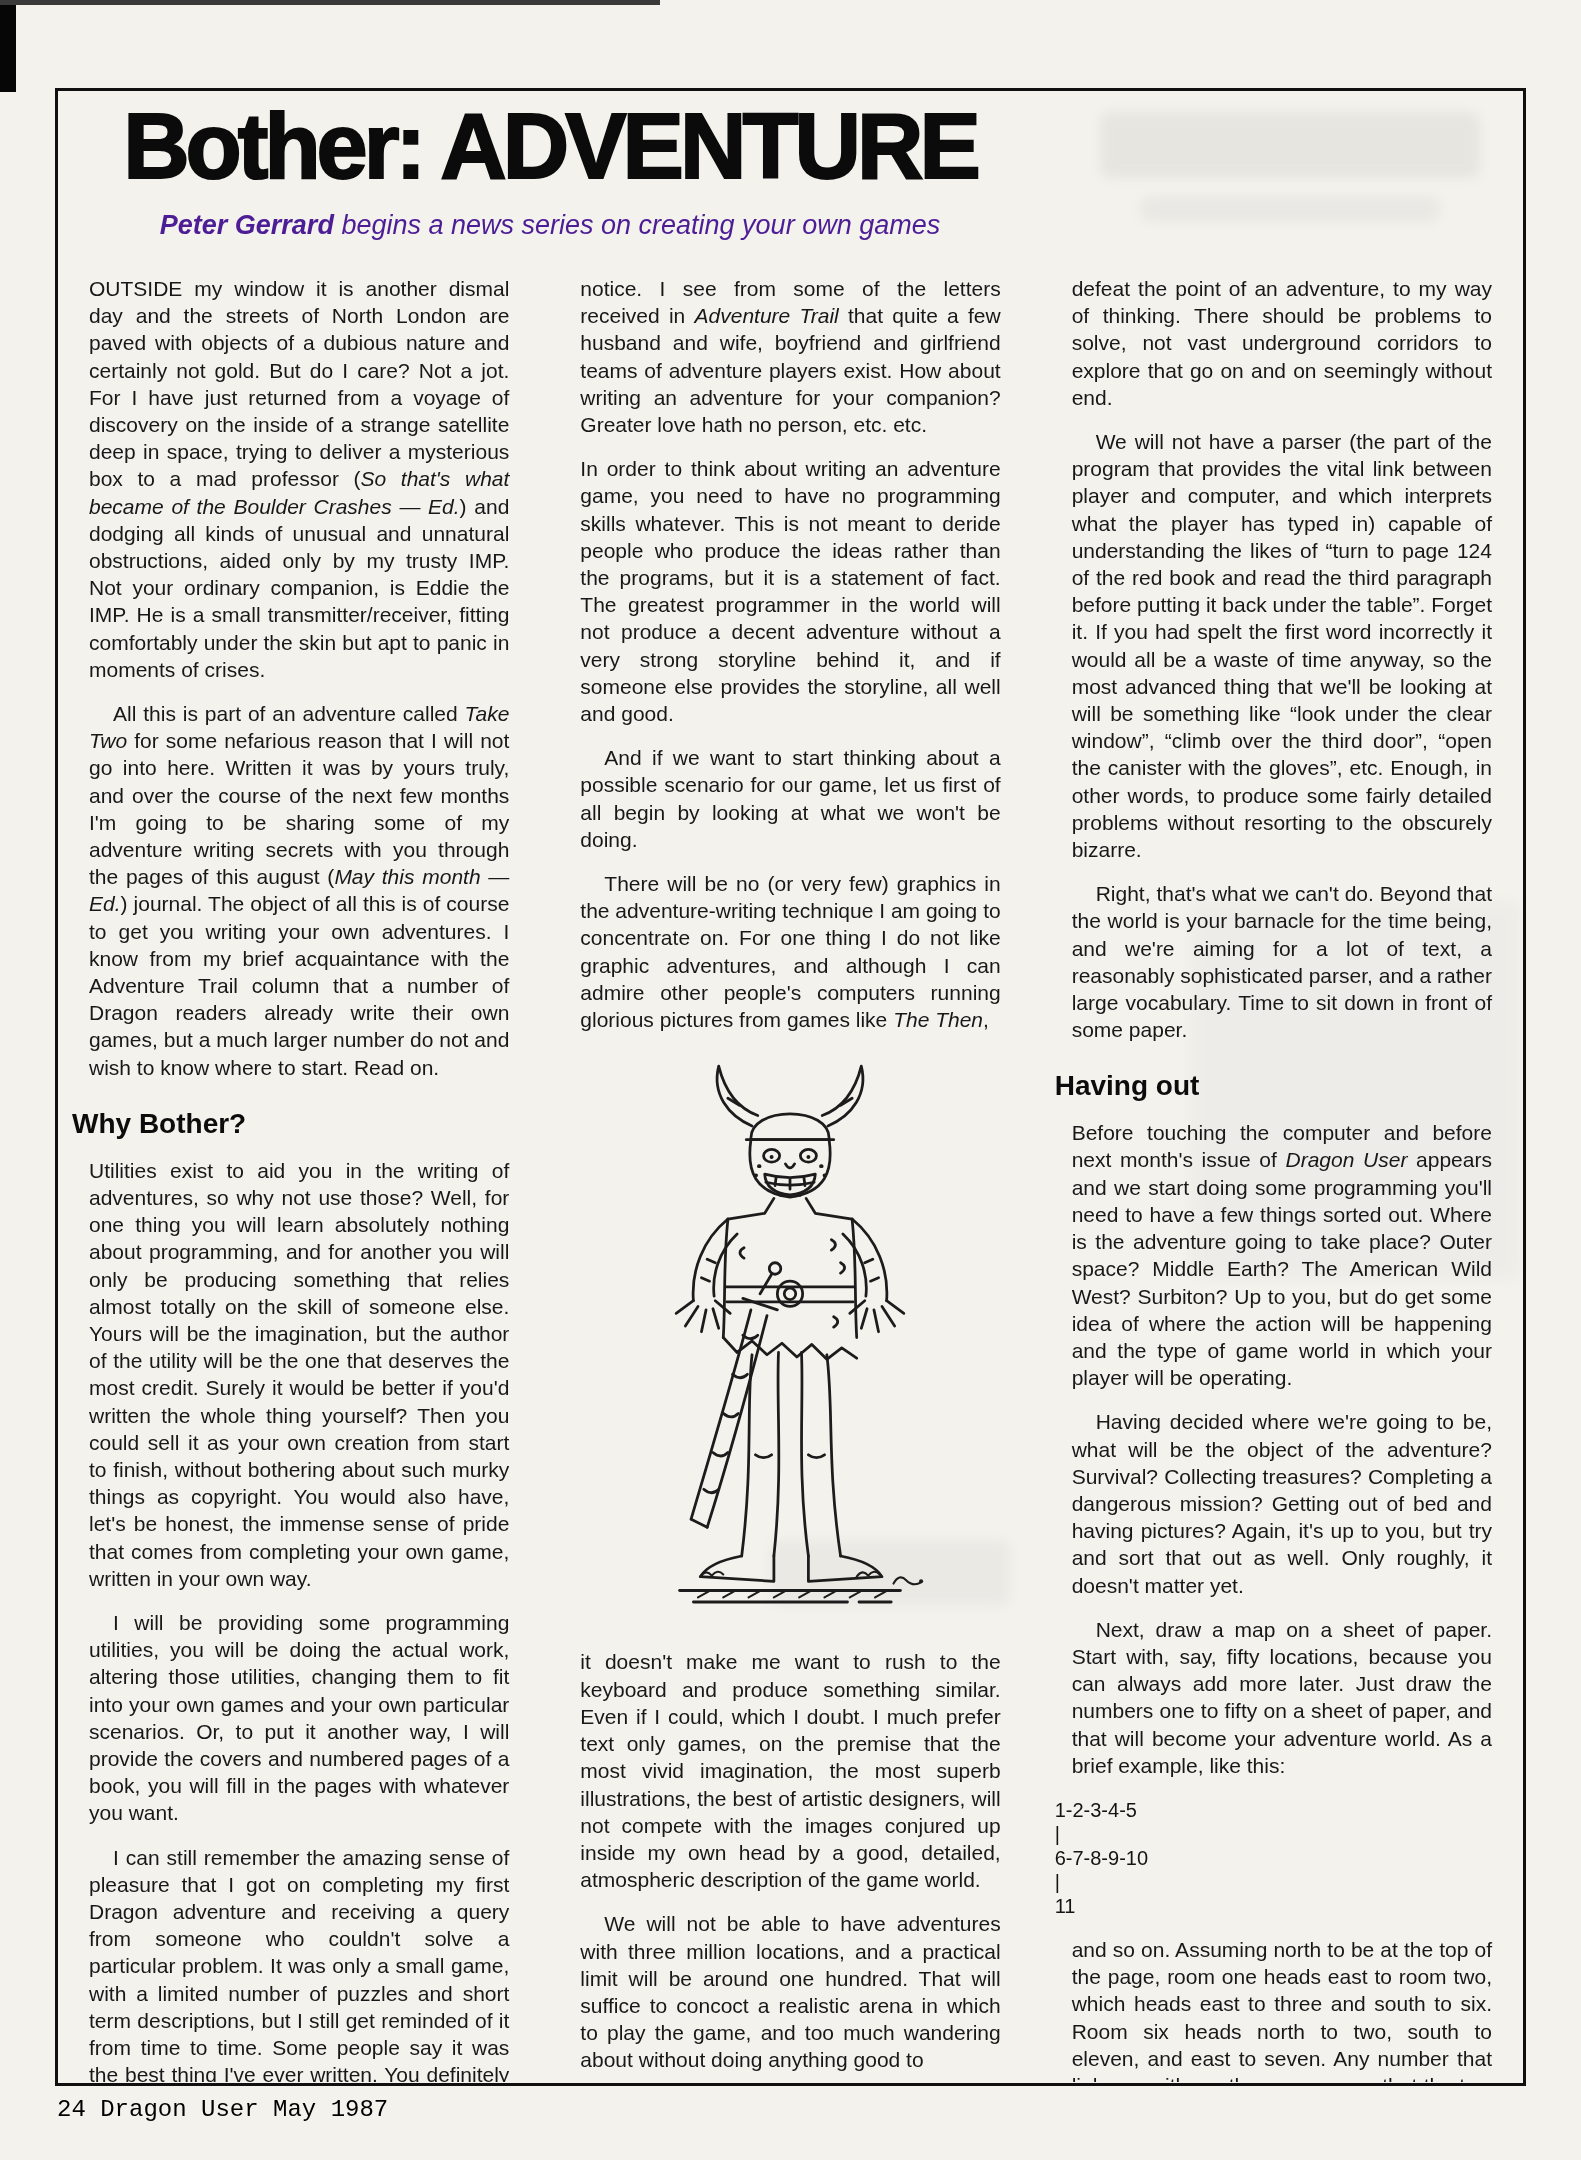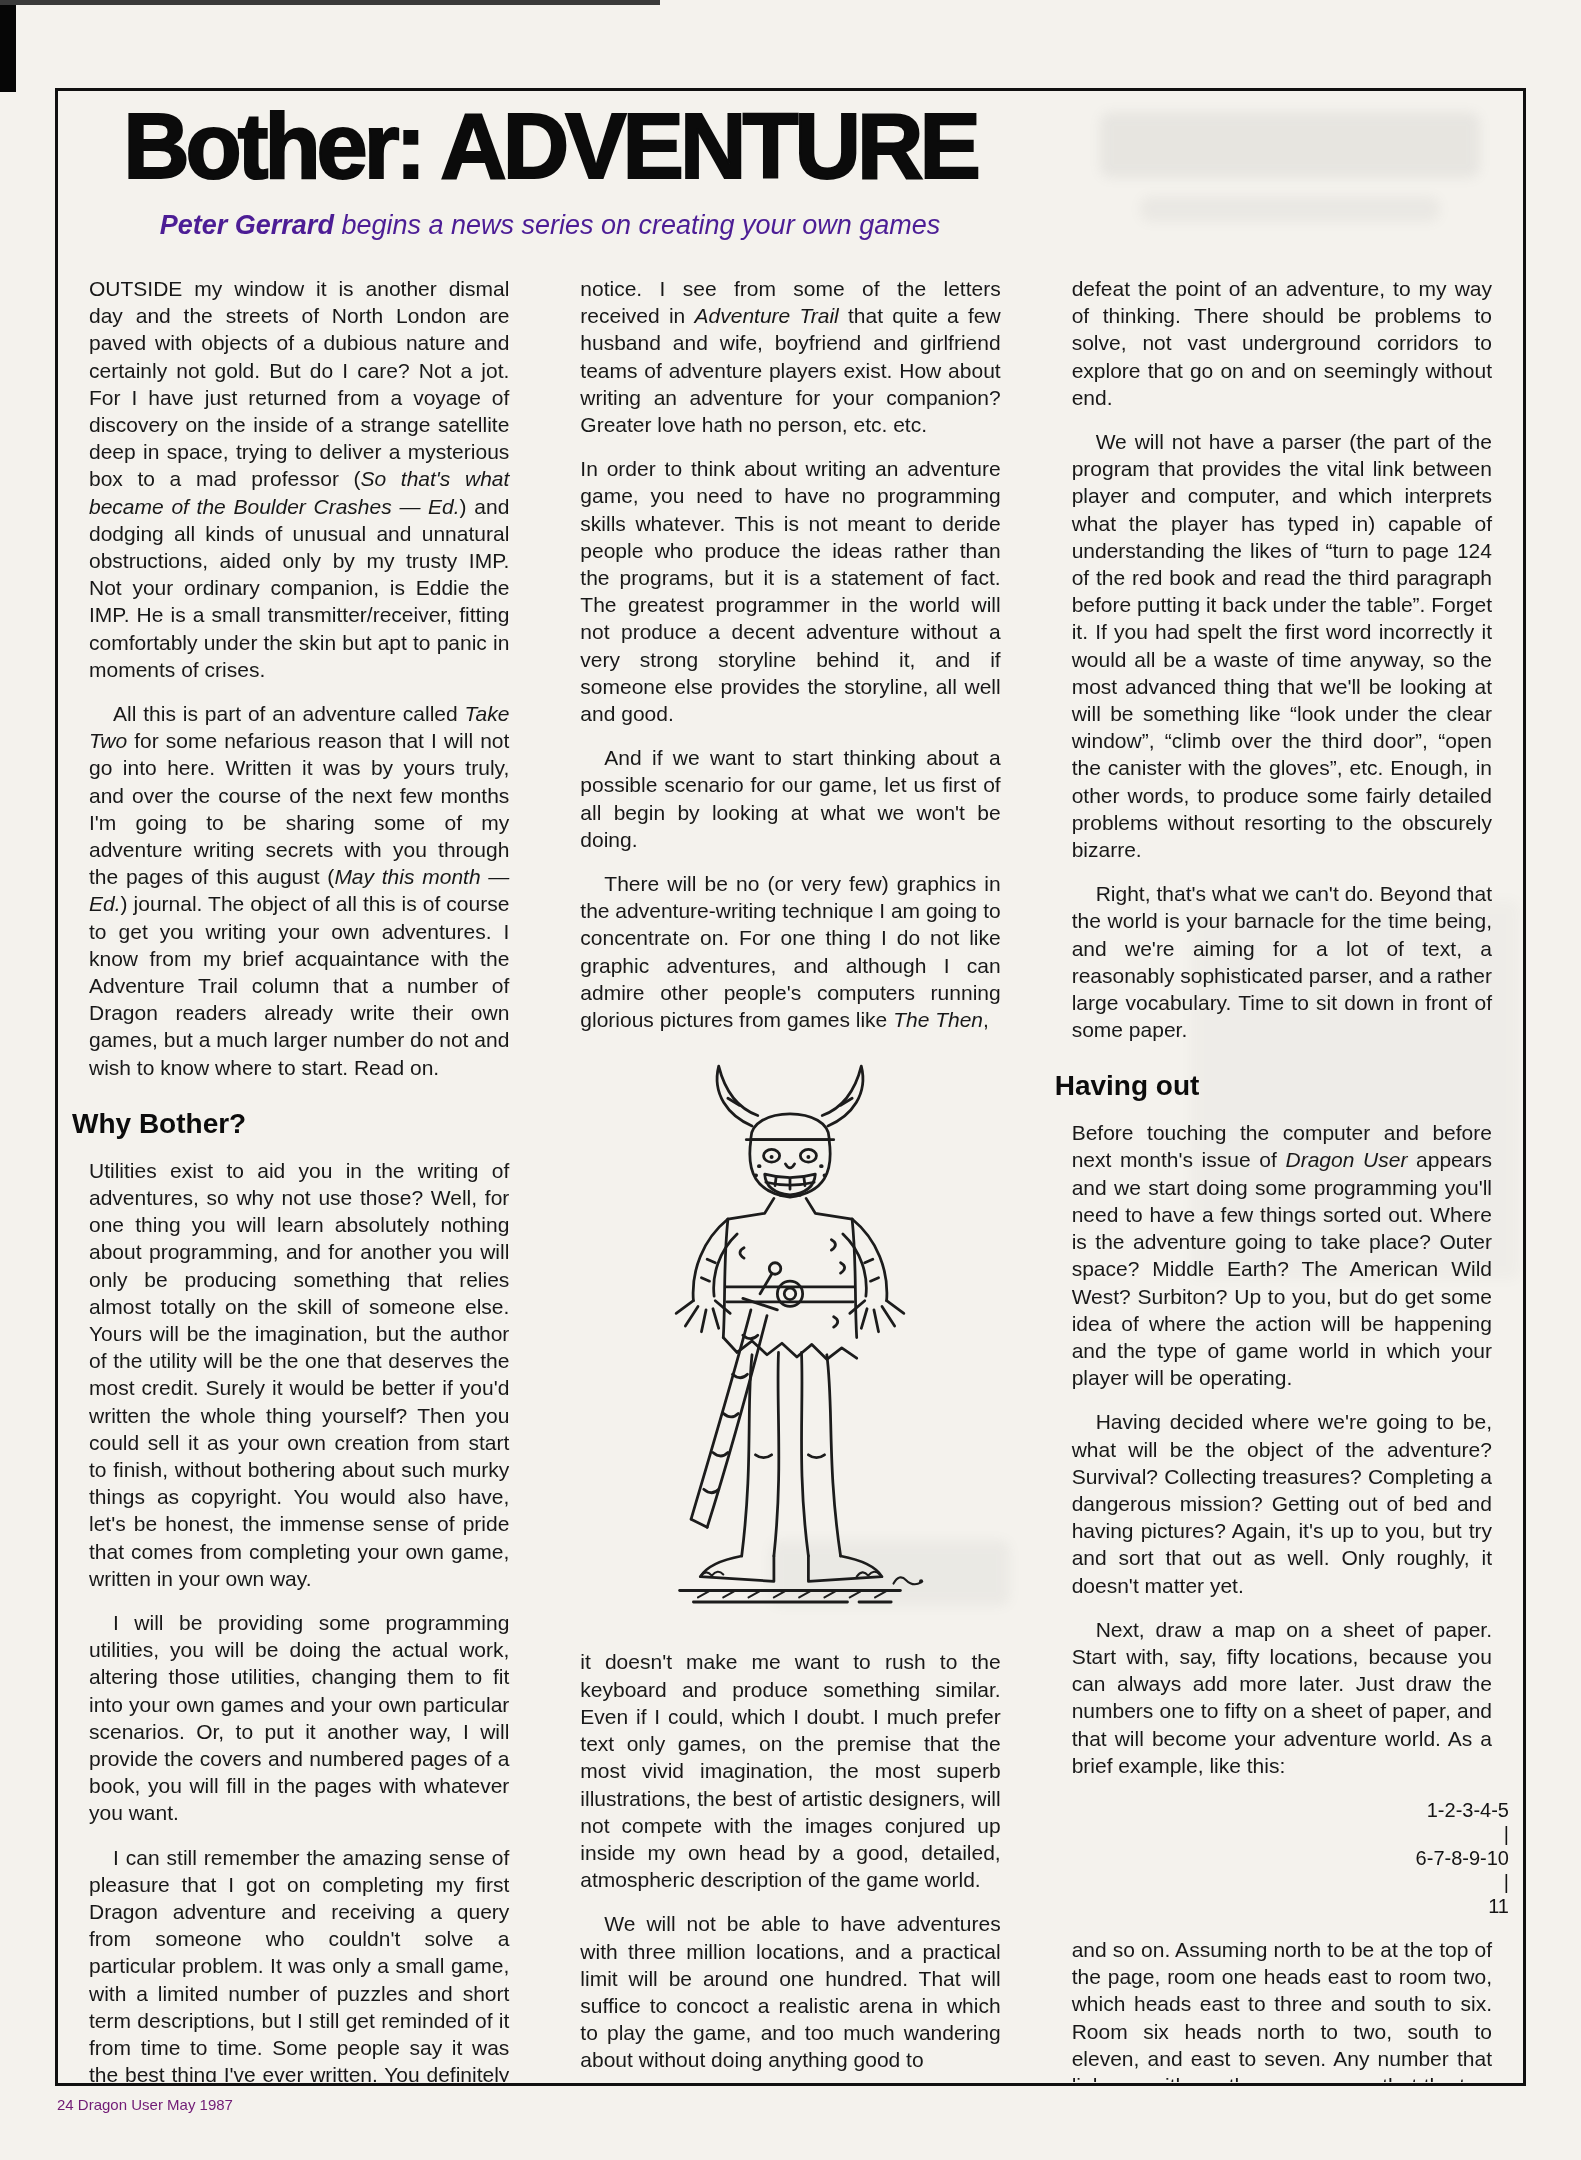--- a/index.html
+++ b/index.html
@@ -79,32 +79,33 @@
     font-size: 28px;
     line-height: 1.1;
     color: #0c0c0c;
     text-align: left;
   }
 
   figure.illustration { margin: 12px auto 10px; width: 322px; text-align: center; }
 
   .map-diagram {
     margin: 18px 0 16px;
-    text-align: right;
+    text-align: left;
     font-size: 20px;
     line-height: 26px;
     color: #141414;
   }
   .map-diagram .connector { line-height: 22px; }
 
   .footer {
     position: absolute;
     left: 57px; top: 2096px;
-    font-size: 15px;
-    color: #701a75;
+    font-size: 24px;
+    color: #000000;
+    font-family: Liberation Mono, monospace;
   }
 </style>
 </head>
 <body>
 
 <div class="page">
 
   <div class="corner-mark"></div>
   <div class="top-edge-strip"></div>
 

